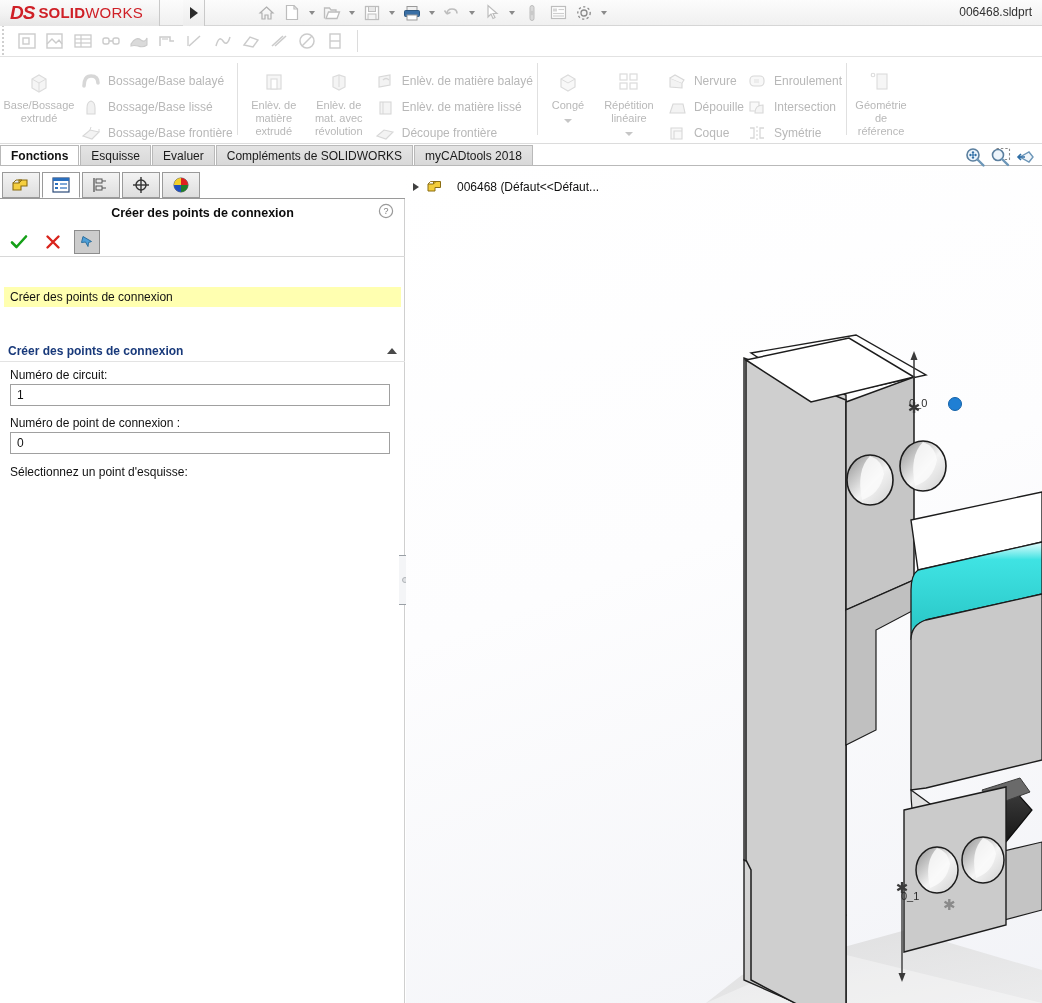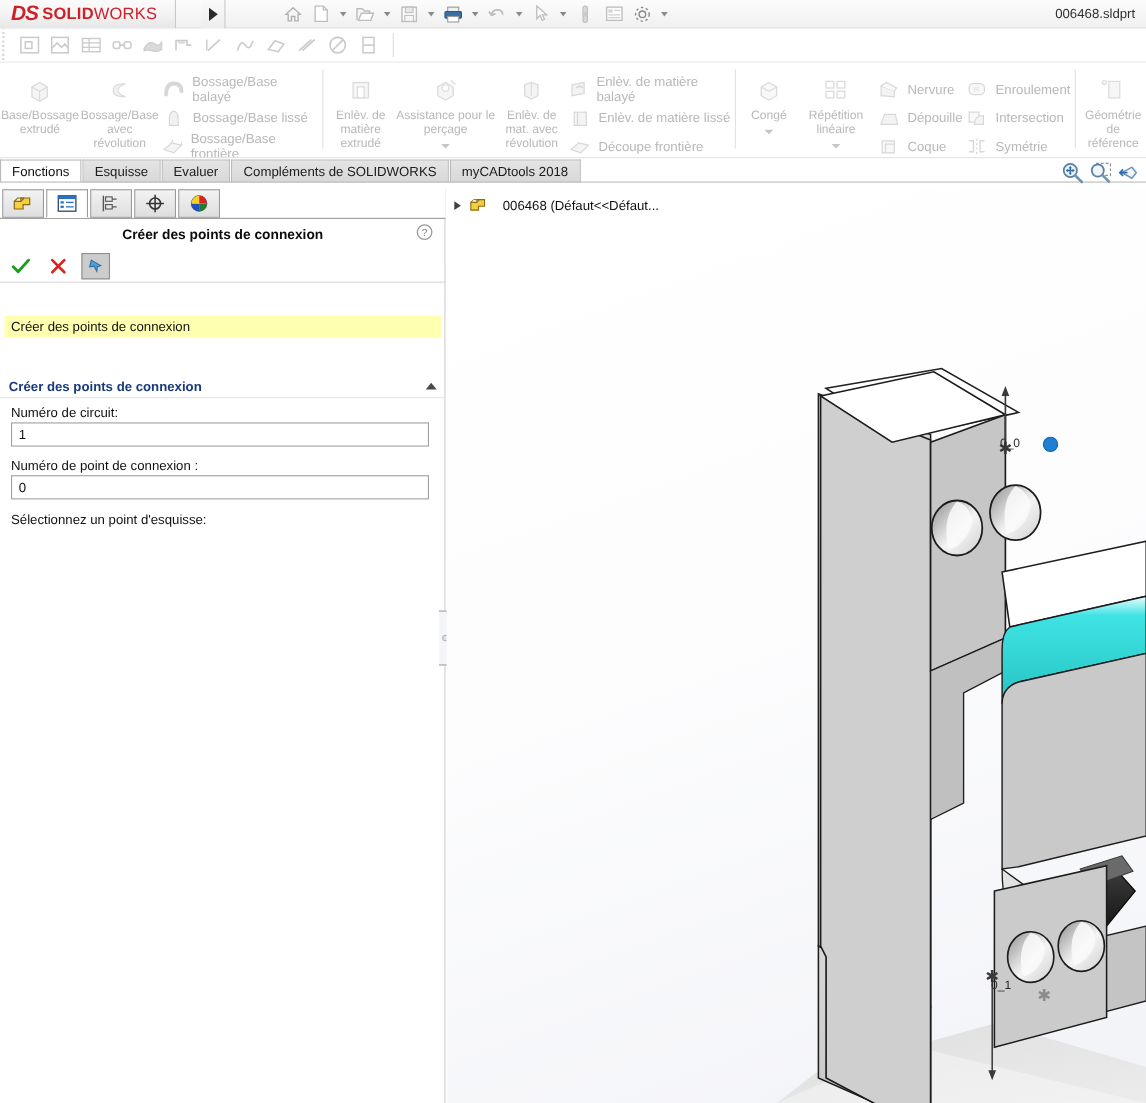--- a/index.html
+++ b/index.html
@@ -86,21 +86,21 @@
   .cmdtabs {
     position:absolute; left:0; top:144px; width:1042px; height:22px;
     display:flex; align-items:flex-end; background:#fff;
   }
   .ctab {
     height:21px; padding:0 10px; display:flex; align-items:center;
     font-size:12px; color:#1b1b1b;
     background:linear-gradient(#e4e4e4,#d8d8d8);
     border:1px solid #b9b9b9; border-bottom:none; margin-right:1px;
   }
-  .ctab.active { background:#fff; border-bottom:1px solid #fff; font-weight:normal; color:#111; }
+  .ctab.active { background:#fff; border-bottom:1px solid #fff; font-weight:bold; color:#111; }
   .cmdtabs-line { position:absolute; left:0; top:165px; width:1042px; height:1px; background:#b9b9b9; }
   .viewtools {
     position:absolute; right:4px; top:146px; display:flex; align-items:center; gap:4px;
   }
 
   
   .leftpanel {
     position:absolute; left:0; top:170px; width:405px; height:833px;
     background:#fff; border-right:1px solid #cfcfcf;
   }
@@ -357,28 +357,20 @@
     <div class="rgroup">
       <div class="rbig">
         <div class="gl">
             <svg width="26" height="26" viewBox="0 0 26 26">
               <path d="M6 10 L13 6 L20 10 L20 19 L13 23 L6 19 Z" fill="#e3e3e3" stroke="#9a9a9a" stroke-width="1.2"></path>
               <path d="M6 10 L13 14 L20 10 M13 14 L13 23" fill="none" stroke="#9a9a9a" stroke-width="1"></path>
             </svg>
           </div>
         <div class="lbl">Base/Bossage extrudé</div>
       </div>
-      <div class="rbig">
-        <div class="gl">
-            <svg width="26" height="26" viewBox="0 0 26 26">
-              <path d="M18 7 Q7 7 7 13 Q7 19 18 19 Q11 16 11 13 Q11 10 18 7 Z" fill="#dcdcdc" stroke="#9a9a9a" stroke-width="1.1"></path>
-            </svg>
-          </div>
-        <div class="lbl">Bossage/Base avec révolution</div>
-      </div>
       <div class="rsmalls">
         <div class="rsm">
           <div class="gl">
               <svg width="22" height="20" viewBox="0 0 22 20">
                 <path d="M4 15 Q4 5 11 5 Q18 5 18 12" fill="none" stroke="#8f8f8f" stroke-width="3.6" stroke-linecap="round"></path>
               </svg>
             </div>
           <span>Bossage/Base balayé</span>
         </div>
         <div class="rsm">
@@ -404,31 +396,20 @@
 
     <div class="rgroup">
       <div class="rbig" style="width:64px">
         <div class="gl">
             <svg width="24" height="24" viewBox="0 0 24 24">
               <rect x="5" y="5" width="14" height="14" fill="#e6e6e6" stroke="#9a9a9a" stroke-width="1.2"></rect>
               <rect x="9" y="9" width="6" height="10" fill="#fff" stroke="#9a9a9a" stroke-width="1.1"></rect>
             </svg>
           </div>
         <div class="lbl">Enlèv. de matière extrudé</div>
-      </div>
-      <div class="rbig" style="width:102px">
-        <div class="gl">
-            <svg width="26" height="26" viewBox="0 0 26 26">
-              <path d="M6 10 L13 6 L20 10 L20 18 L13 22 L6 18 Z" fill="#e3e3e3" stroke="#9a9a9a" stroke-width="1.2"></path>
-              <circle cx="13" cy="11" r="3" fill="#fff" stroke="#9a9a9a" stroke-width="1"></circle>
-              <path d="M18 4 L22 8" stroke="#9a9a9a" stroke-width="1.2"></path>
-            </svg>
-          </div>
-        <div class="lbl">Assistance pour le perçage</div>
-        <div class="dd"><i></i></div>
       </div>
       <div class="rbig" style="width:66px">
         <div class="gl">
             <svg width="26" height="26" viewBox="0 0 26 26">
               <path d="M7 8 L13 6 L19 8 L19 18 L13 21 L7 18 Z" fill="#e0e0e0" stroke="#9a9a9a" stroke-width="1.2"></path>
               <path d="M13 6 L13 18" stroke="#9a9a9a" stroke-width="1"></path>
             </svg>
           </div>
         <div class="lbl">Enlèv. de mat. avec révolution</div>
       </div>

